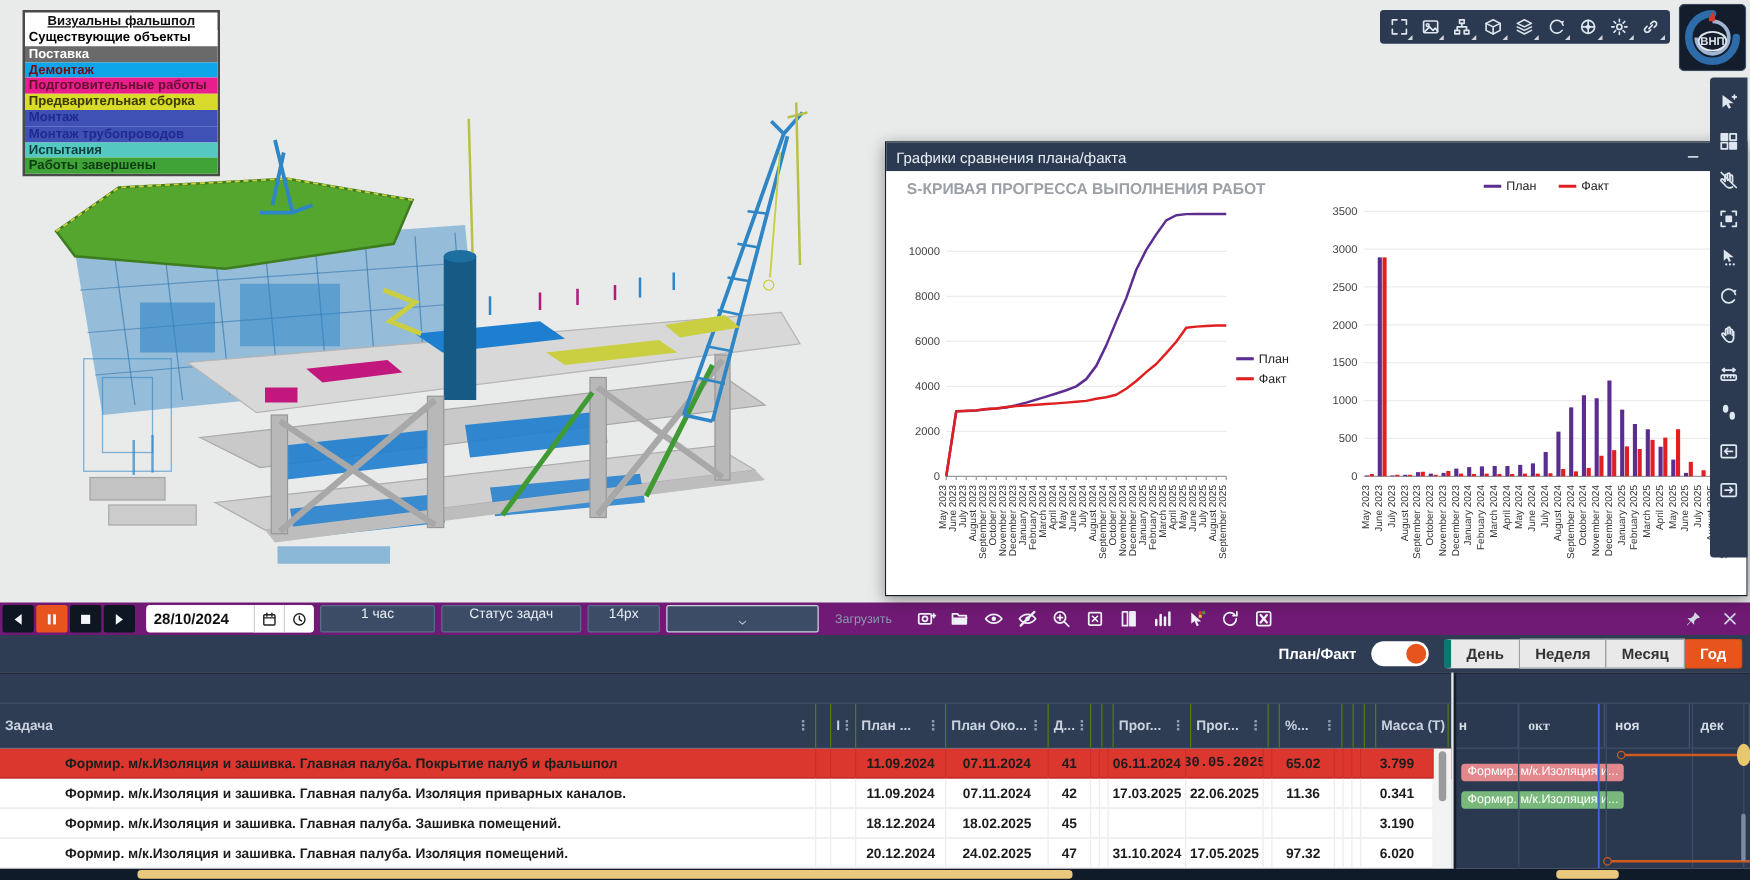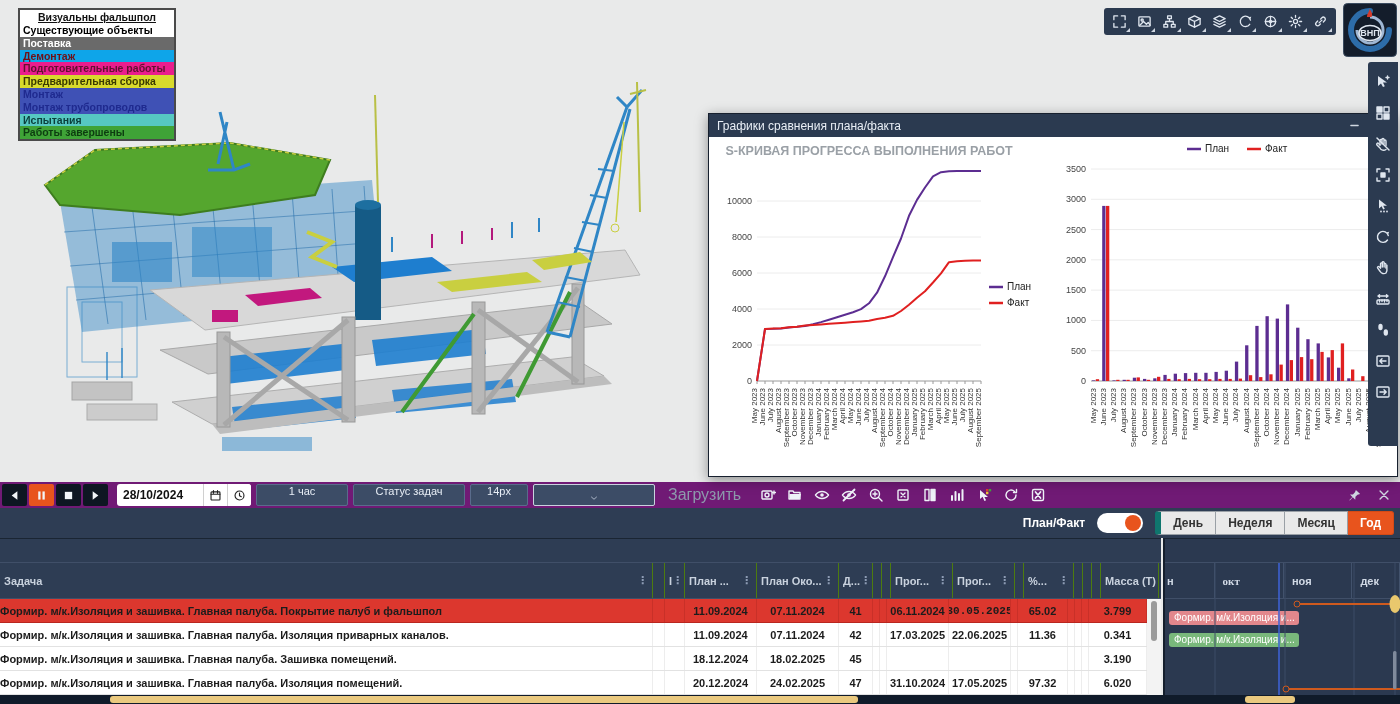--- a/index.html
+++ b/index.html
@@ -60,21 +60,21 @@
                align-items:center; }
   .date-input { width:86px; border:none; outline:none; font:700 12px "Liberation Sans","DejaVu Sans",sans-serif;
                 padding:0 6px; color:#111; background:#fff; }
   .d-btn { width:24px; height:22px; border-left:1px solid #d0d0d0; display:flex;
            align-items:center; justify-content:center; color:#222; background:#fff; }
   .sel { height:22px; background:#3c4c66; border:1px solid #5a6c8c; border-radius:2px;
          color:#e8eef6; font-size:11px; display:flex; align-items:center; padding:0 6px; gap:8px;flex-direction:column; }
   .sel .cv { color:#b9c4d4; }
   .sel.w1{ width:92px; } .sel.w2{ width:112px; } .sel.w3{ width:58px; }
   .sel.model { width:122px; border-color:#c9d2de; }
-  .load-btn { color:#8d99ac; font-size:16px; padding:0 8px; }
+  .load-btn { color:#8d99ac; font-size:10px; padding:0 8px; }
   .act-icons { display:flex; gap:7px; margin-left:4px; color:#eef2f8; align-items:center; }
   .a-btn { width:20px; height:22px; display:flex; align-items:center; justify-content:center; }
   .bar-right { margin-left:auto; display:flex; gap:10px; color:#cfd6e0; align-items:center; }
 
   #secondBar { position:absolute; left:0; top:508px; width:1400px; height:30px;
                background:#2e3d54; display:flex; align-items:center; justify-content:flex-end;
                gap:12px; padding-right:6px; }
   .pf-label { color:#fff; font-weight:700; font-size:12px; }
   .toggle { width:46px; height:20px; border-radius:10px; background:#fff; position:relative; }
   .knob { position:absolute; right:2px; top:2px; width:16px; height:16px; border-radius:50%;
@@ -94,21 +94,21 @@
   .t-head { display:flex; height:36px; border-bottom:1px solid #404f68; color:#c9d2de;
             font-size:11px; font-weight:700; }
   .th { display:flex; align-items:center; justify-content:space-between; padding:0 4px;
         border-right:1px solid #4d7c0f; overflow:hidden; white-space:nowrap; }
   .th .menu { color:#8d9cb4; }
   .t-body { background:#fff; }
   .tr { display:flex; height:24px; border-bottom:1px solid #e2e2e2; background:#fff;
         font-size:11px; font-weight:700; color:#1c1c1c; }
   .td { display:flex; align-items:center; justify-content:center; border-right:1px solid #ededed;
         overflow:hidden; white-space:nowrap; }
-  .td.task { justify-content:flex-start; font-weight:600;text-align:center; }
+  .td.task { justify-content:flex-start; padding-left:52px; font-weight:600;text-align:center; }
   .tr.hl { background:#dc372e; border-bottom-color:#b9261f; }
   .tr.hl .td { border-right-color:#c93028; }
   #tableVScroll { position:absolute; left:1147px; top:60px; width:14px; height:96px;
                   background:#f3f3f3; }
   #tableVScroll .handle { position:absolute; left:4px; top:2px; width:6px; height:40px;
                           background:#9b9b9b; border-radius:3px; }
 
   
   #ganttPanel { position:absolute; left:1163px; top:538px; width:237px; height:157px;
                 background:#2b3950; border-top:1px solid #1a2533; border-left:2px solid #141e2c; }

